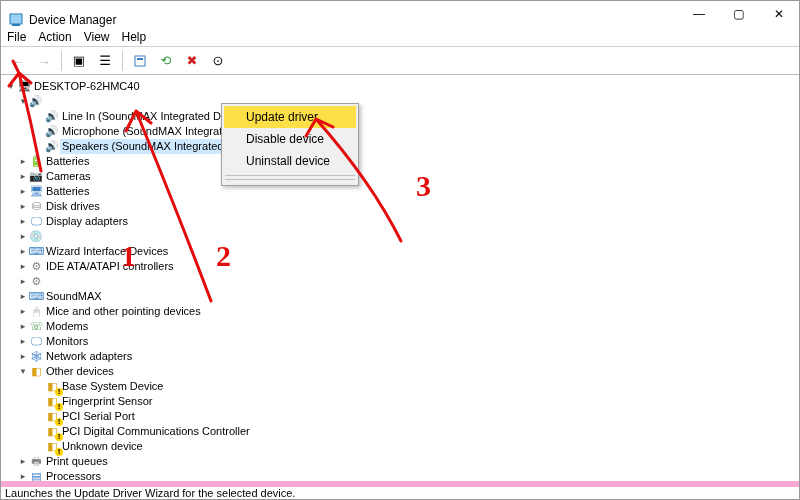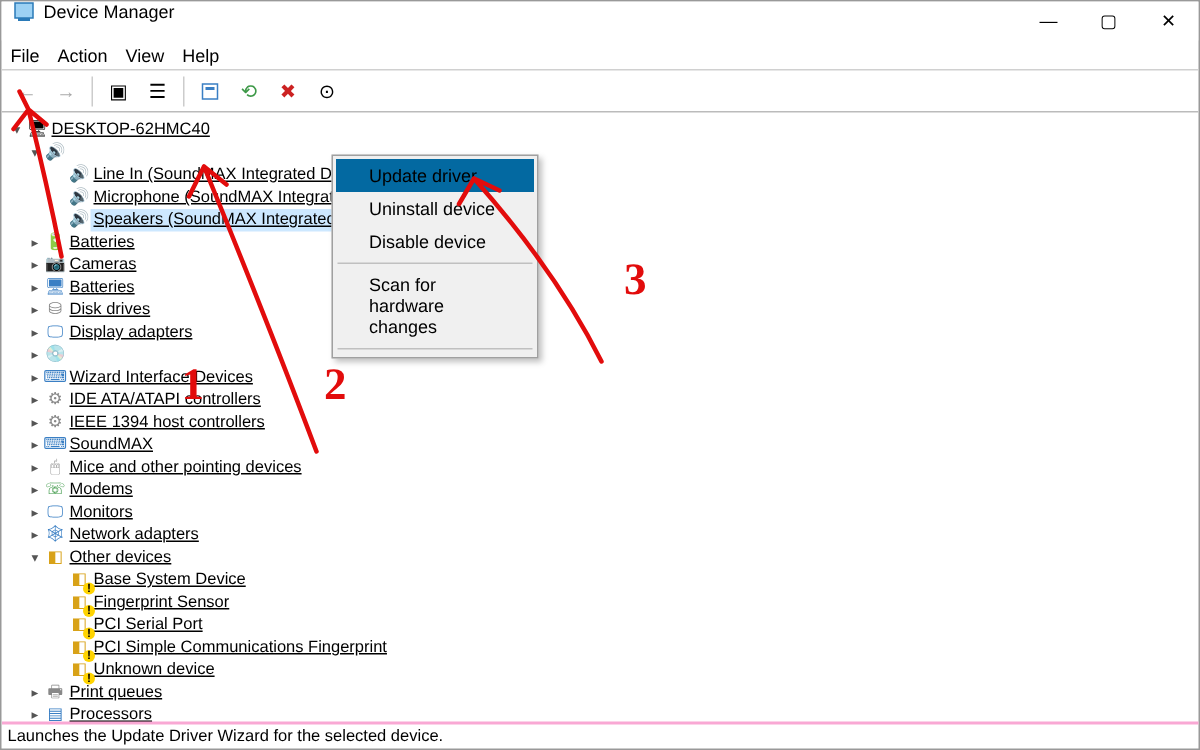--- a/index.html
+++ b/index.html
@@ -6,21 +6,21 @@
 body {
   font-family:"Segoe UI",Tahoma,sans-serif;
   font-size:11px;
   background:#fff;
   width:800px; height:500px;
   overflow:hidden;
   position:relative;
   border:1px solid #999;
 }
 .titlebar {
-  height:26px; display:flex; align-items:flex-start;
+  height:26px; display:flex; align-items:flex-end;
   padding-left:8px; background:#fff;
 }
 .titlebar .icon { width:14px; height:14px; margin-right:6px; }
 .titlebar .title { font-size:12px; }
 .winbtns { margin-left:auto; display:flex; }
 .winbtn { width:40px; height:26px; text-align:center; line-height:26px; font-size:12px; }
 .menubar {
   height:20px; display:flex; align-items:center;
   padding-left:6px; gap:12px; font-size:12px;
   border-bottom:1px solid #d0d0d0;
@@ -41,41 +41,41 @@
 .tree {
   padding:4px 0;
   height:407px;
   overflow:auto;
   line-height:15px;
 }
 .node { display:flex; align-items:center; white-space:nowrap; }
 .arrow { width:12px; text-align:center; font-size:9px; color:#555; }
 .arrow.none { color:transparent; }
 .devicon { width:15px; height:14px; display:flex; align-items:center; justify-content:center; font-size:11px; }
-.nlabel { padding:0 2px;text-decoration:underline; }
+.nlabel { padding:0 2px; }
 .nlabel.selected { background:#cde8ff; }
 .l0 { padding-left:4px; }
 .l1 { padding-left:16px; }
 .l2 { padding-left:32px; }
 .context {
   position:absolute;
   left:220px; top:102px;
   width:138px;
   background:#f0f0f0;
   border:1px solid #a0a0a0;
   box-shadow:2px 2px 4px rgba(0,0,0,0.25);
   padding:2px;
   font-size:12px;
 }
 .ctxitem { padding:4px 22px 4px 22px; }
-.ctxitem.highlight { background:#0369a1; }
+.ctxitem.highlight { background:#fde047; }
 .ctxsep { height:1px; background:#c0c0c0; margin:3px 1px; }
 .statusbar {
   position:absolute; bottom:0; left:0; right:0;
-  height:18px; border-top:2px solid #f9a8d4;
+  height:18px; border-top:6px solid #f9a8d4;
   padding-left:4px; font-size:11px;
   display:flex; align-items:center;
 }
 .anno-layer {
   position:absolute; inset:0; pointer-events:none;
 }
 
 .c-blue { color:#3a7fc4; }
 .c-yel { color:#d8a218; }
 .c-grn { color:#3e9948; }
@@ -194,21 +194,20 @@
         <span class="nlabel">Wizard Interface Devices</span>
       </div>
       <div class="node l1">
         <span class="arrow">▸</span>
         <span class="devicon c-gry">⚙</span>
         <span class="nlabel">IDE ATA/ATAPI controllers</span>
       </div>
       <div class="node l1">
         <span class="arrow">▸</span>
         <span class="devicon c-gry">⚙</span>
-        <span class="nlabel">IEEE 1394 host controllers</span>
       </div>
       <div class="node l1">
         <span class="arrow">▸</span>
         <span class="devicon c-blue">⌨</span>
         <span class="nlabel">SoundMAX</span>
       </div>
       <div class="node l1">
         <span class="arrow">▸</span>
         <span class="devicon c-gry">🖱</span>
         <span class="nlabel">Mice and other pointing devices</span>
@@ -247,21 +246,21 @@
         <span class="nlabel">Fingerprint Sensor</span>
       </div>
       <div class="node l2">
         <span class="arrow none">·</span>
         <span class="devicon c-yel warn">◧</span>
         <span class="nlabel">PCI Serial Port</span>
       </div>
       <div class="node l2">
         <span class="arrow none">·</span>
         <span class="devicon c-yel warn">◧</span>
-        <span class="nlabel">PCI Simple Communications Fingerprint</span>
+        <span class="nlabel">PCI Digital Communications Controller</span>
       </div>
       <div class="node l2">
         <span class="arrow none">·</span>
         <span class="devicon c-yel warn">◧</span>
         <span class="nlabel">Unknown device</span>
       </div>
     </div>
 
   <div id="cat2-block">
       <div class="node l1">
@@ -272,24 +271,23 @@
       <div class="node l1">
         <span class="arrow">▸</span>
         <span class="devicon c-blue">▤</span>
         <span class="nlabel">Processors</span>
       </div>
     </div>
 </div>
 
 <div class="context">
   <div class="ctxitem highlight">Update driver</div>
+  <div class="ctxitem">Disable device</div>
   <div class="ctxitem">Uninstall device</div>
-  <div class="ctxitem">Disable device</div>
   <div class="ctxsep"></div>
-  <div class="ctxitem">Scan for hardware changes</div>
   <div class="ctxsep"></div>
 </div>
 
 <div class="statusbar">
   <span>Launches the Update Driver Wizard for the selected device.</span>
 </div>
 
 <svg class="anno-layer" width="800" height="500">
   <g stroke="#e20c0c" stroke-width="3" fill="none" stroke-linecap="round">
 

